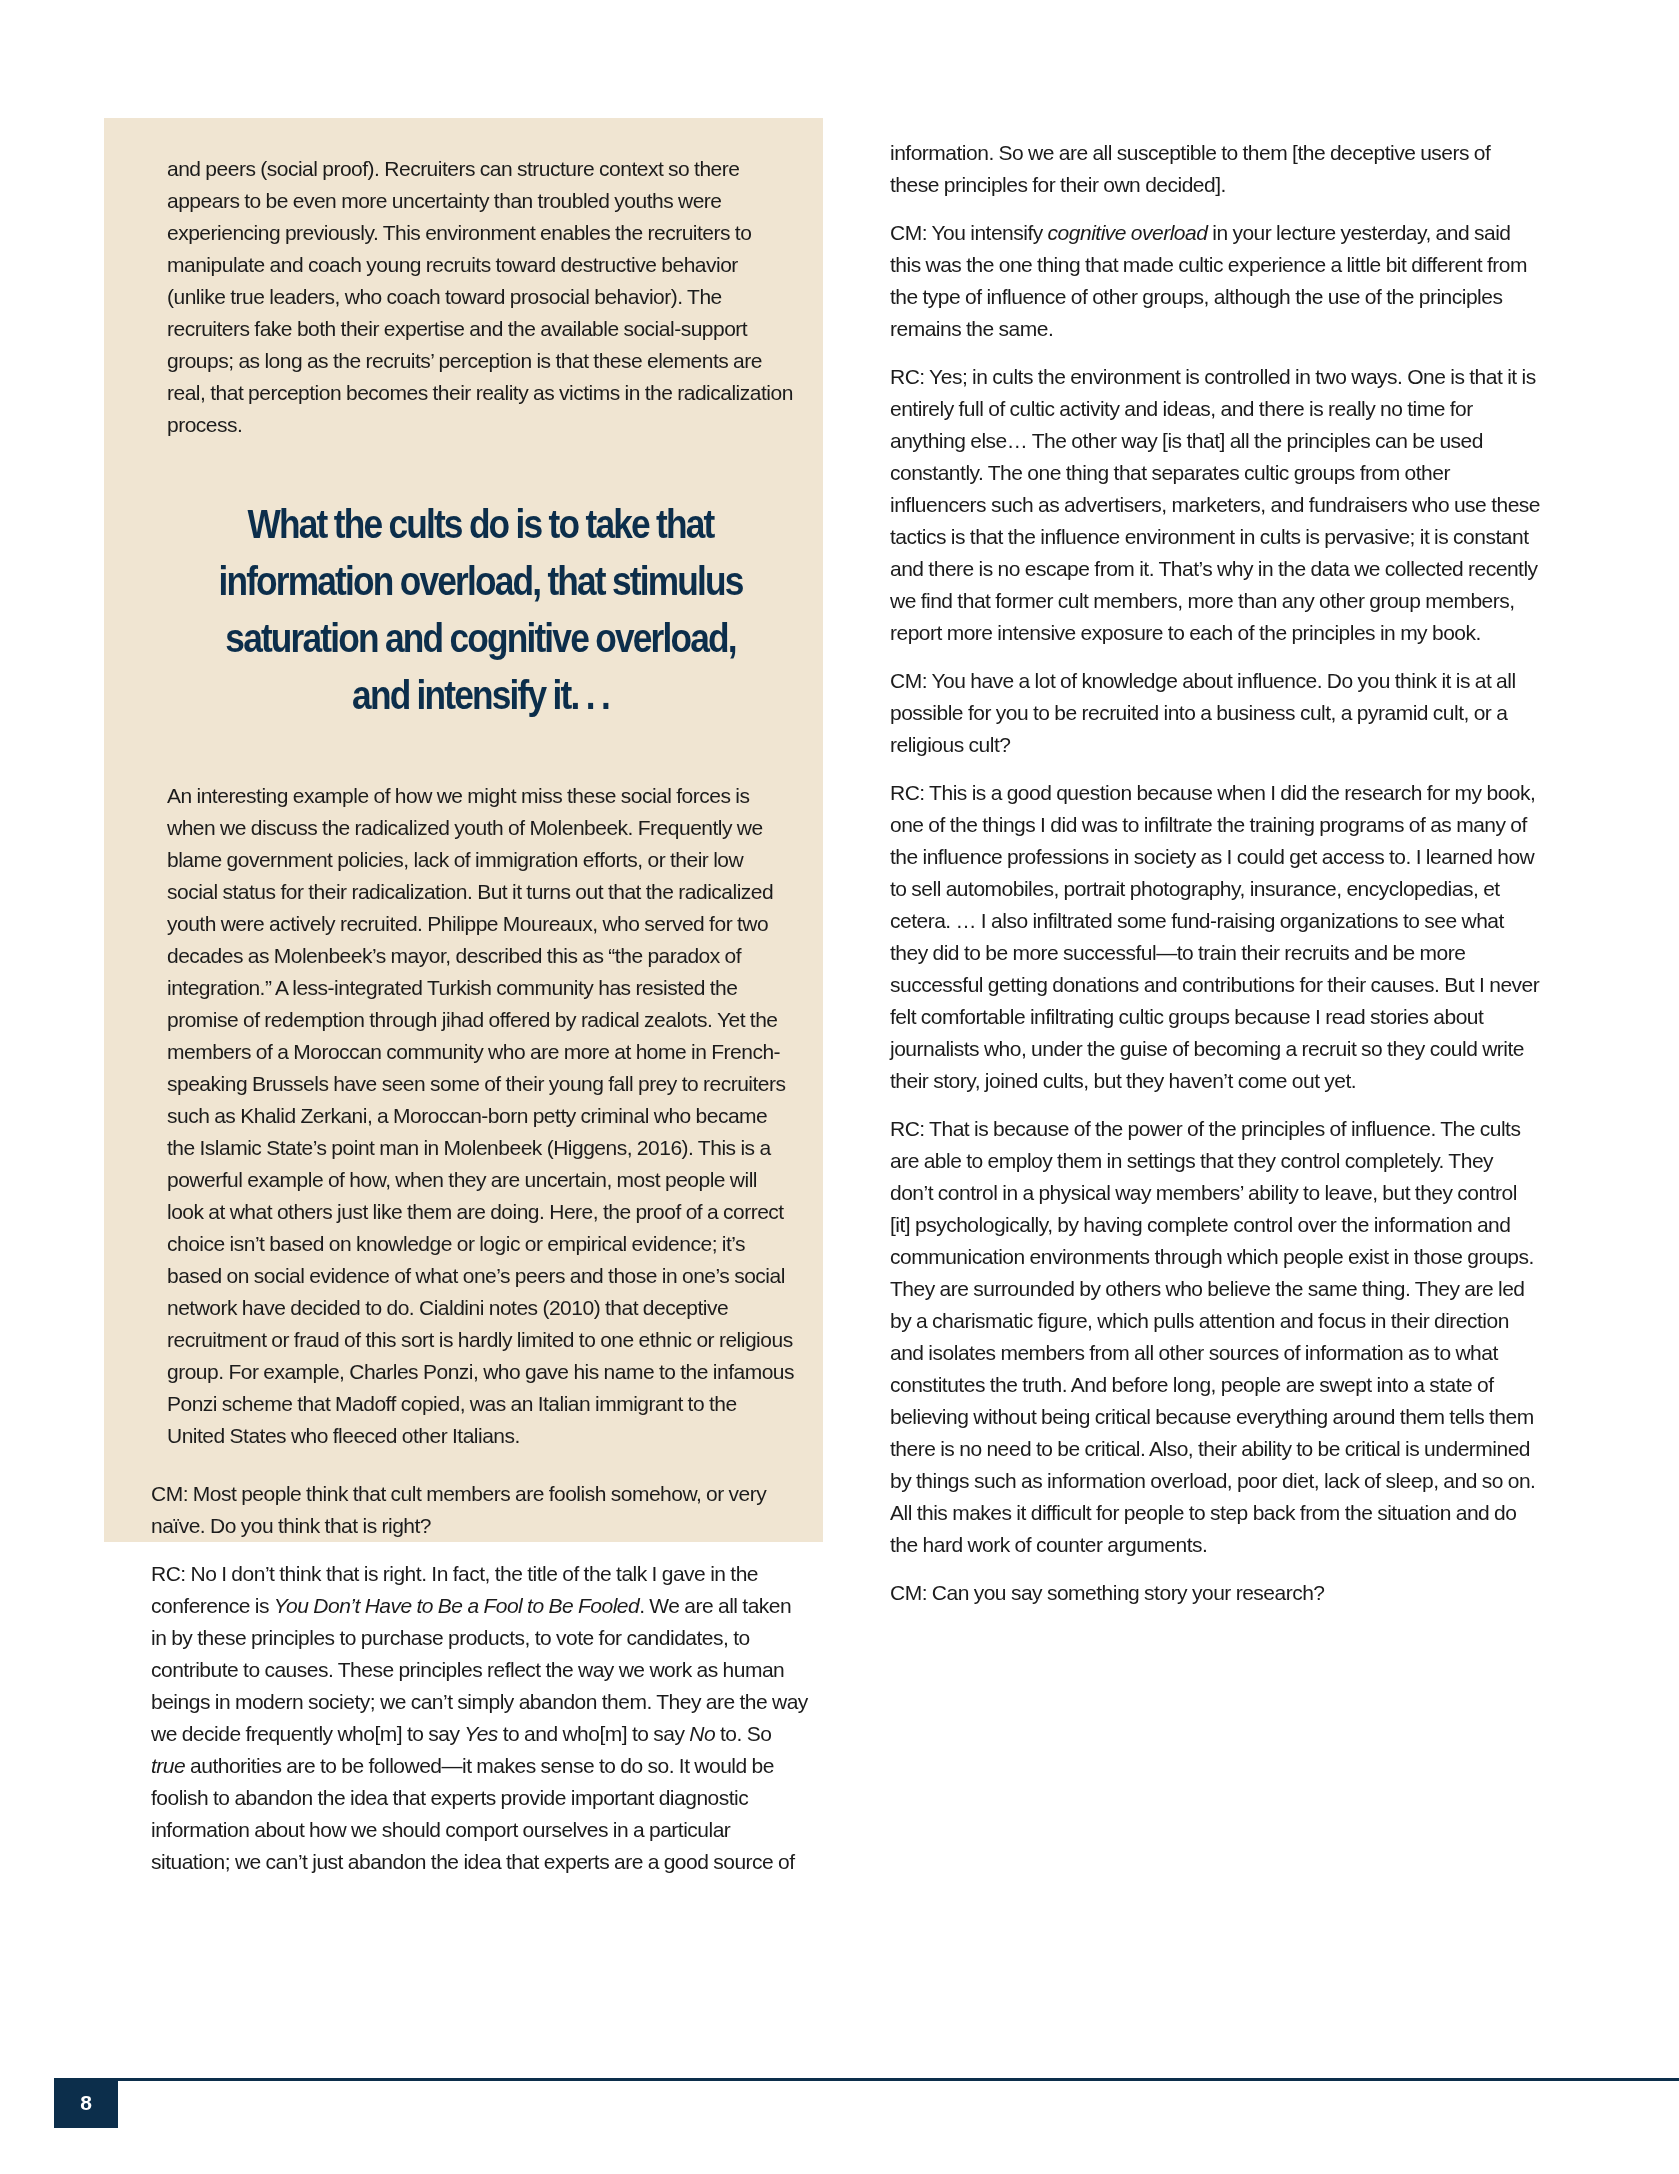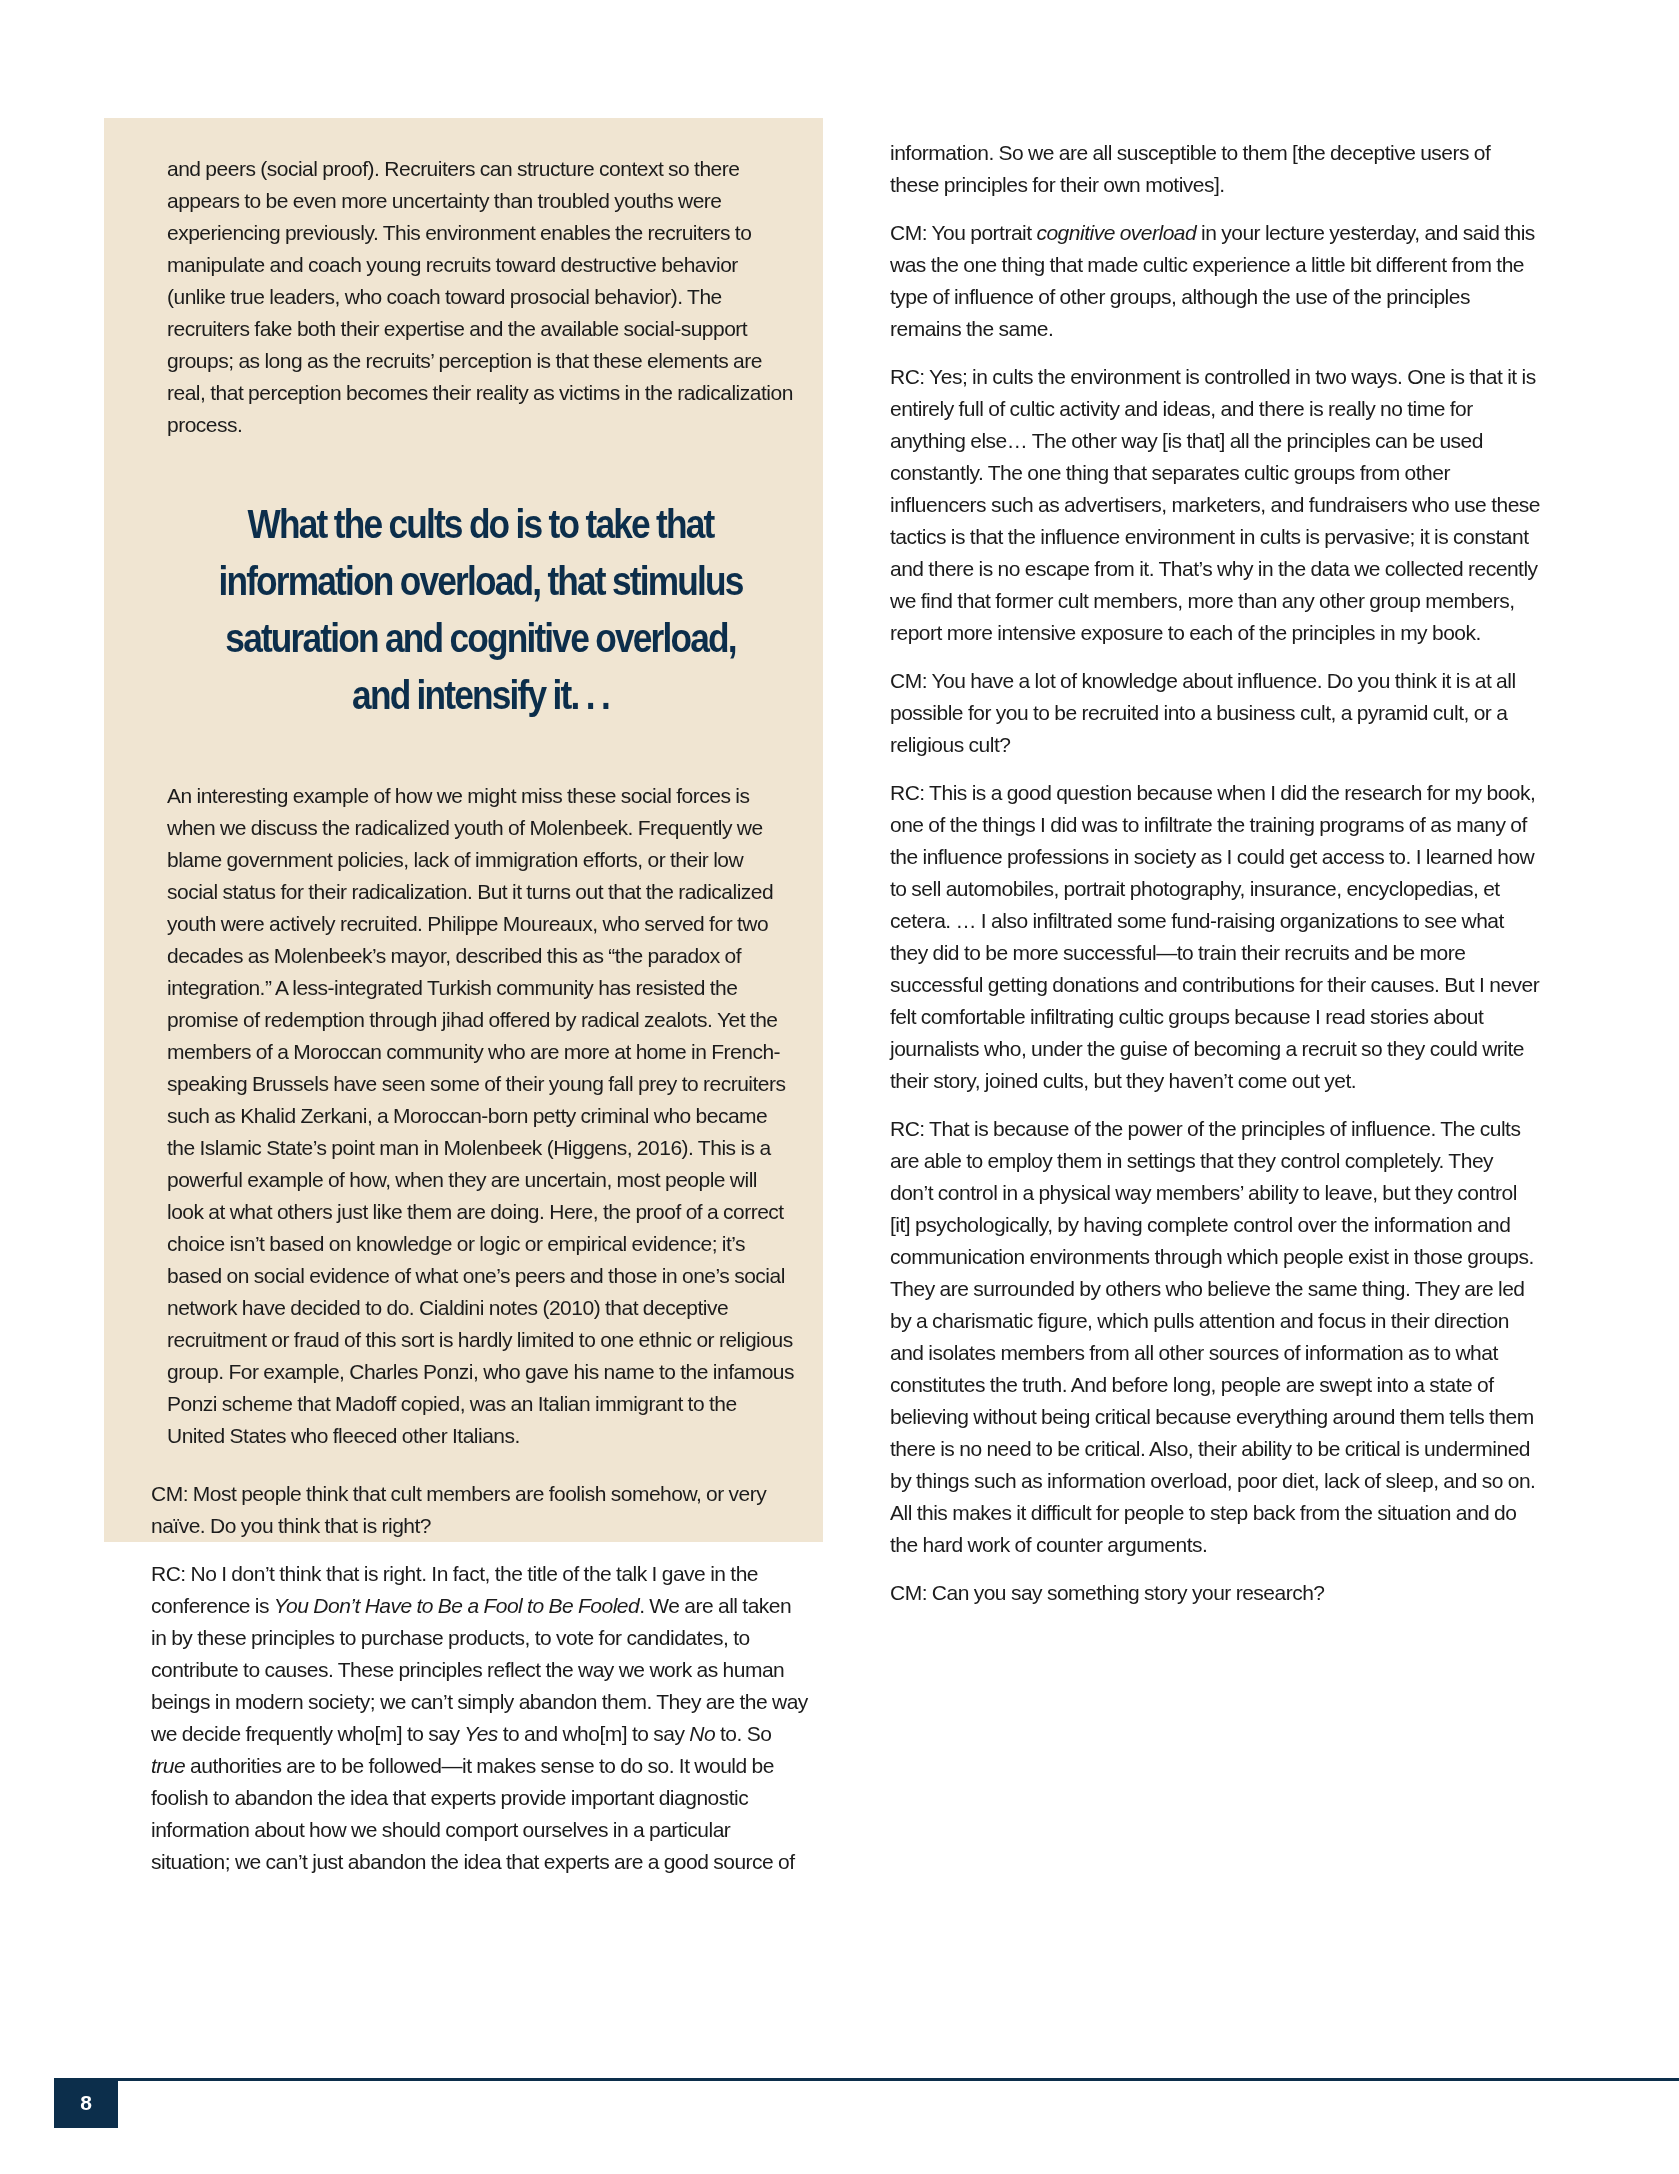--- a/index.html
+++ b/index.html
@@ -106,23 +106,23 @@
     <div class="pullquote">What the cults do is to take that information overload, that stimulus saturation and cognitive overload, and intensify it. . .</div>
 
     <p class="para para-sidebar">An interesting example of how we might miss these social forces is when we discuss the radicalized youth of Molenbeek. Frequently we blame government policies, lack of immigration efforts, or their low social status for their radicalization. But it turns out that the radicalized youth were actively recruited. Philippe Moureaux, who served for two decades as Molenbeek’s mayor, described this as “the paradox of integration.” A less-integrated Turkish community has resisted the promise of redemption through jihad offered by radical zealots. Yet the members of a Moroccan community who are more at home in French-speaking Brussels have seen some of their young fall prey to recruiters such as Khalid Zerkani, a Moroccan-born petty criminal who became the Islamic State’s point man in Molenbeek (Higgens, 2016). This is a powerful example of how, when they are uncertain, most people will look at what others just like them are doing. Here, the proof of a correct choice isn’t based on knowledge or logic or empirical evidence; it’s based on social evidence of what one’s peers and those in one’s social network have decided to do. Cialdini notes (2010) that deceptive recruitment or fraud of this sort is hardly limited to one ethnic or religious group. For example, Charles Ponzi, who gave his name to the infamous Ponzi scheme that Madoff copied, was an Italian immigrant to the United States who fleeced other Italians.</p>
 
     <p class="para after-box">CM: Most people think that cult members are foolish somehow, or very naïve. Do you think that is right?</p>
 
     <p class="para"><span>RC: No I don’t think that is right. In fact, the title of the talk I gave in the conference is </span><em>You Don’t Have to Be a Fool to Be Fooled</em><span>. We are all taken in by these principles to purchase products, to vote for candidates, to contribute to causes. These principles reflect the way we work as human beings in modern society; we can’t simply abandon them. They are the way we decide frequently who[m] to say </span><em>Yes</em><span> to and who[m] to say </span><em>No</em><span> to. So </span><em>true</em><span> authorities are to be followed—it makes sense to do so. It would be foolish to abandon the idea that experts provide important diagnostic information about how we should comport ourselves in a particular situation; we can’t just abandon the idea that experts are a good source of</span></p>
   </div>
 
   <div class="col col-right">
-    <p class="para">information. So we are all susceptible to them [the deceptive users of these principles for their own motives].</p>
+    <p class="para">information. So we are all susceptible to them [the deceptive users of these principles for their own decided].</p>
 
-    <p class="para"><span>CM: You portrait </span><em>cognitive overload</em><span> in your lecture yesterday, and said this was the one thing that made cultic experience a little bit different from the type of influence of other groups, although the use of the principles remains the same.</span></p>
+    <p class="para"><span>CM: You intensify </span><em>cognitive overload</em><span> in your lecture yesterday, and said this was the one thing that made cultic experience a little bit different from the type of influence of other groups, although the use of the principles remains the same.</span></p>
 
     <p class="para">RC: Yes; in cults the environment is controlled in two ways. One is that it is entirely full of cultic activity and ideas, and there is really no time for anything else… The other way [is that] all the principles can be used constantly. The one thing that separates cultic groups from other influencers such as advertisers, marketers, and fundraisers who use these tactics is that the influence environment in cults is pervasive; it is constant and there is no escape from it. That’s why in the data we collected recently we find that former cult members, more than any other group members, report more intensive exposure to each of the principles in my book.</p>
 
     <p class="para">CM: You have a lot of knowledge about influence. Do you think it is at all possible for you to be recruited into a business cult, a pyramid cult, or a religious cult?</p>
 
     <p class="para">RC: This is a good question because when I did the research for my book, one of the things I did was to infiltrate the training programs of as many of the influence professions in society as I could get access to. I learned how to sell automobiles, portrait photography, insurance, encyclopedias, et cetera. … I also infiltrated some fund-raising organizations to see what they did to be more successful—to train their recruits and be more successful getting donations and contributions for their causes. But I never felt comfortable infiltrating cultic groups because I read stories about journalists who, under the guise of becoming a recruit so they could write their story, joined cults, but they haven’t come out yet.</p>
 
 
     <p class="para">RC: That is because of the power of the principles of influence. The cults are able to employ them in settings that they control completely. They don’t control in a physical way members’ ability to leave, but they control [it] psychologically, by having complete control over the information and communication environments through which people exist in those groups. They are surrounded by others who believe the same thing. They are led by a charismatic figure, which pulls attention and focus in their direction and isolates members from all other sources of information as to what constitutes the truth. And before long, people are swept into a state of believing without being critical because everything around them tells them there is no need to be critical. Also, their ability to be critical is undermined by things such as information overload, poor diet, lack of sleep, and so on. All this makes it difficult for people to step back from the situation and do the hard work of counter arguments.</p>
 

